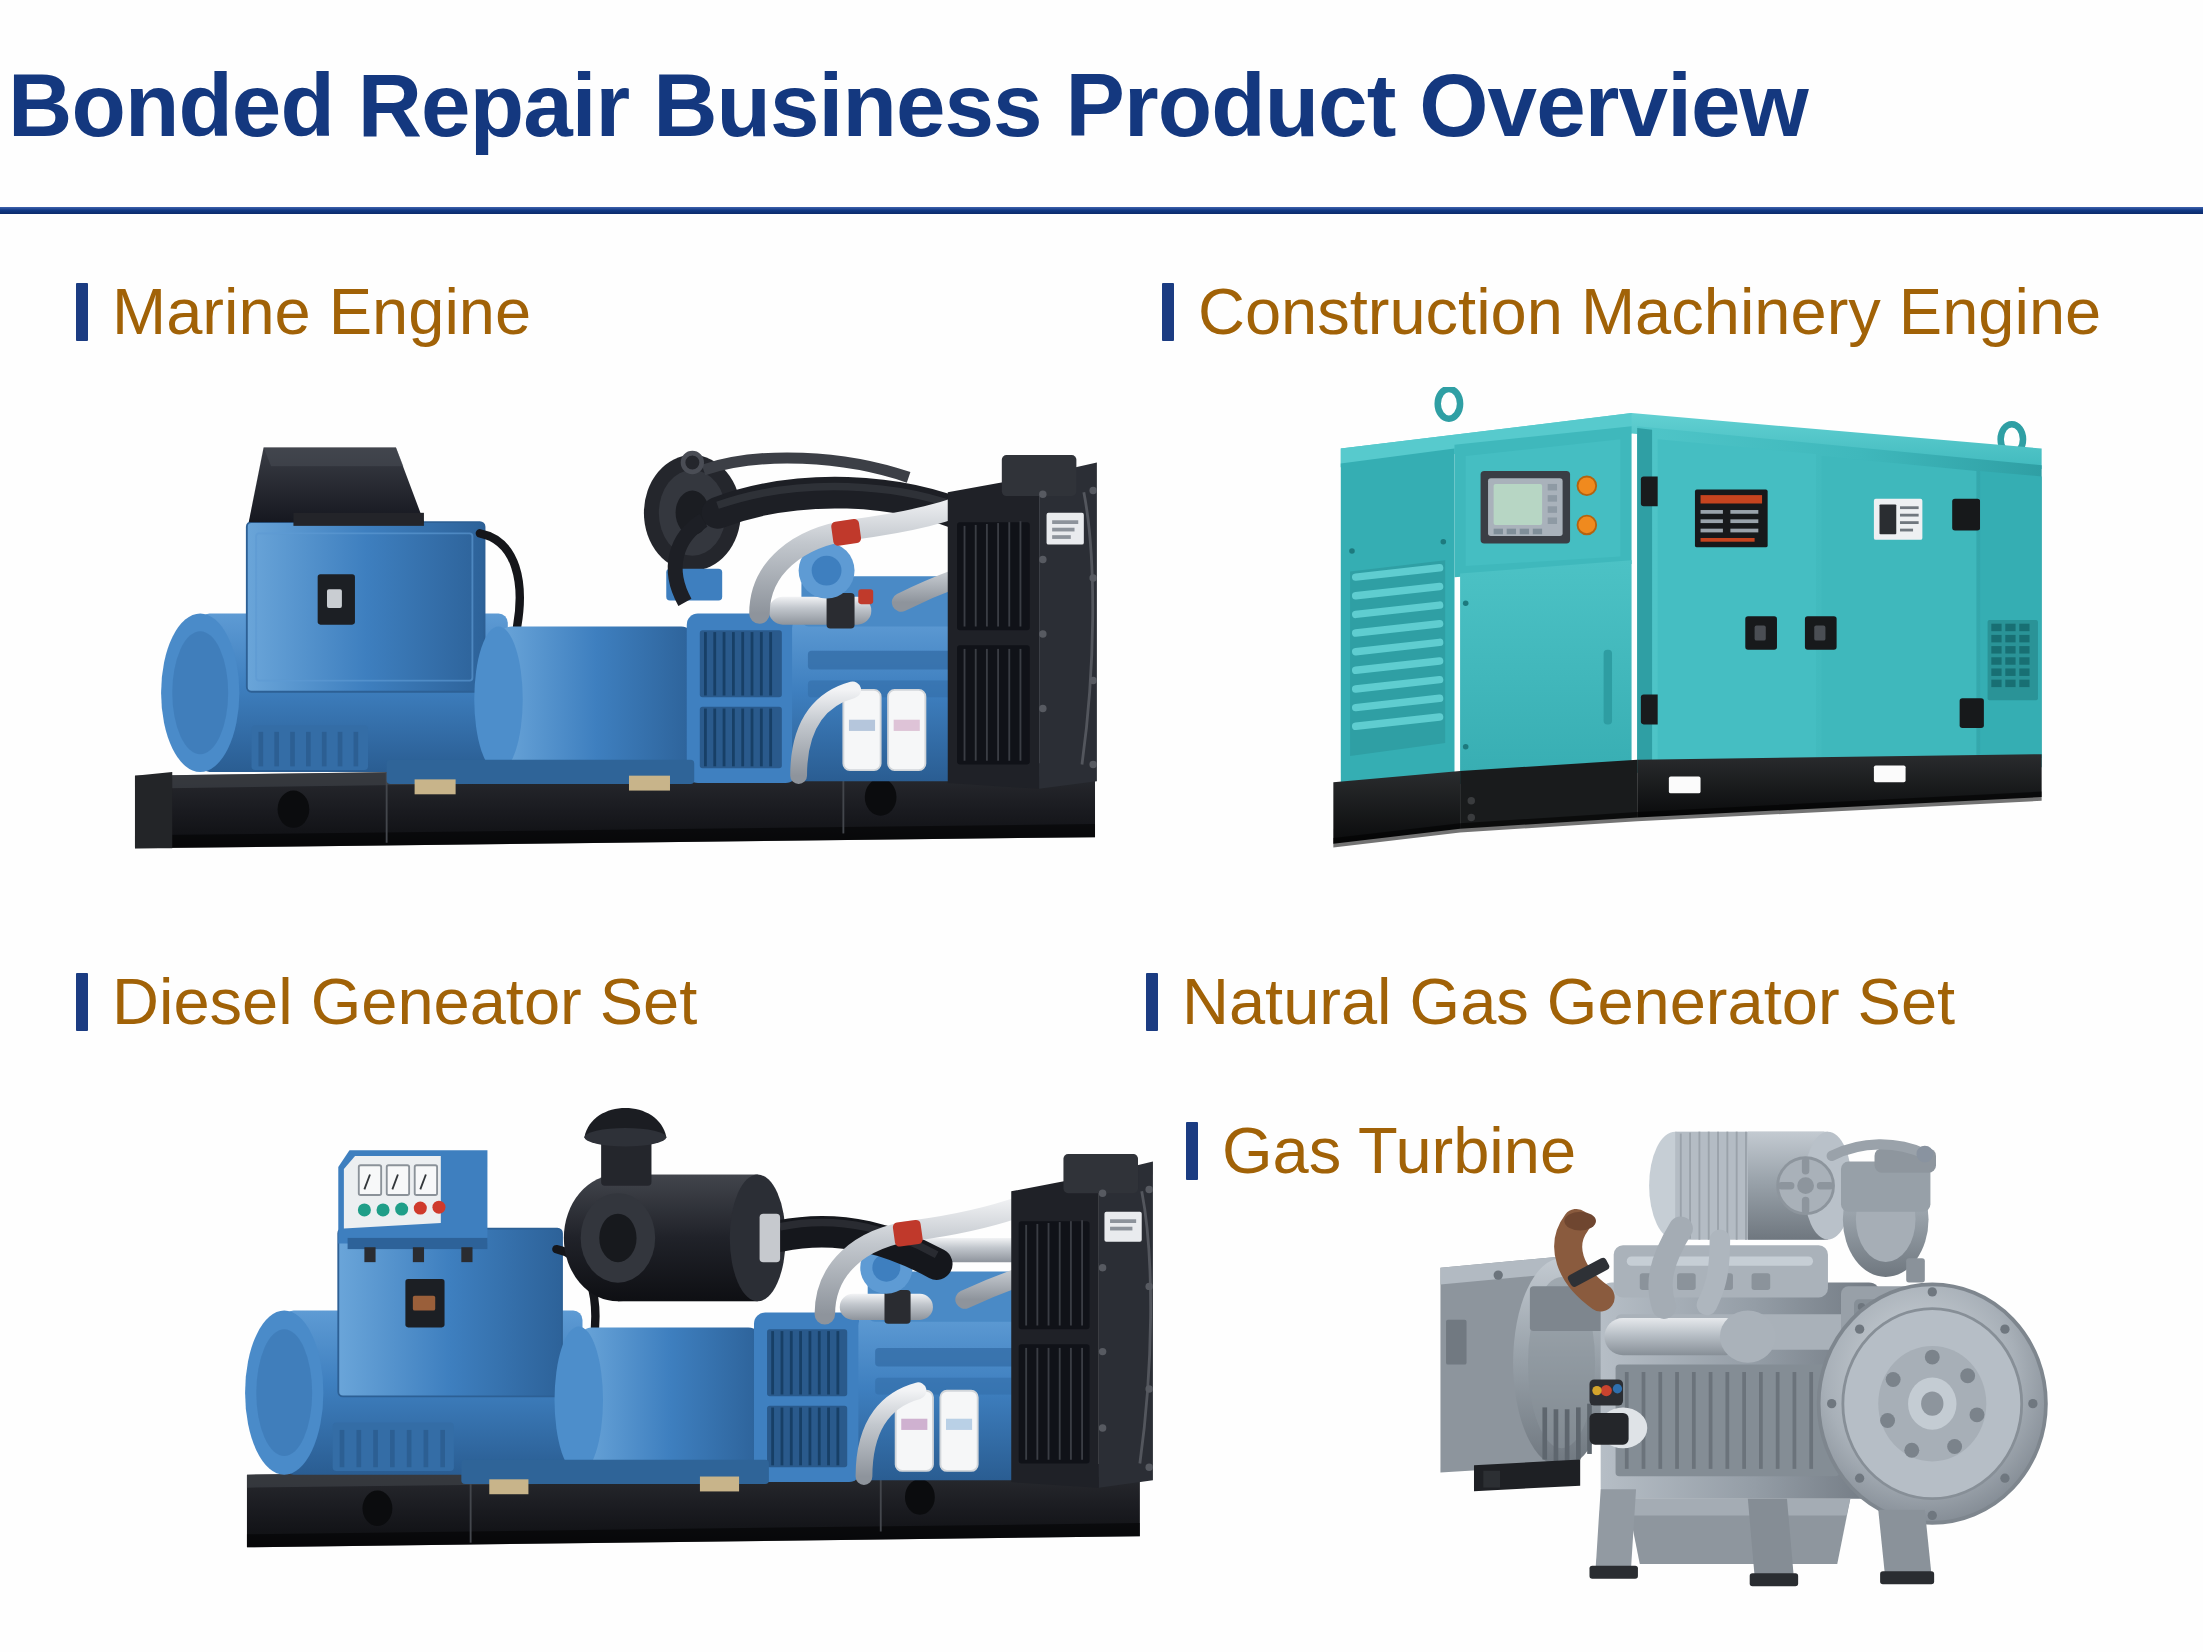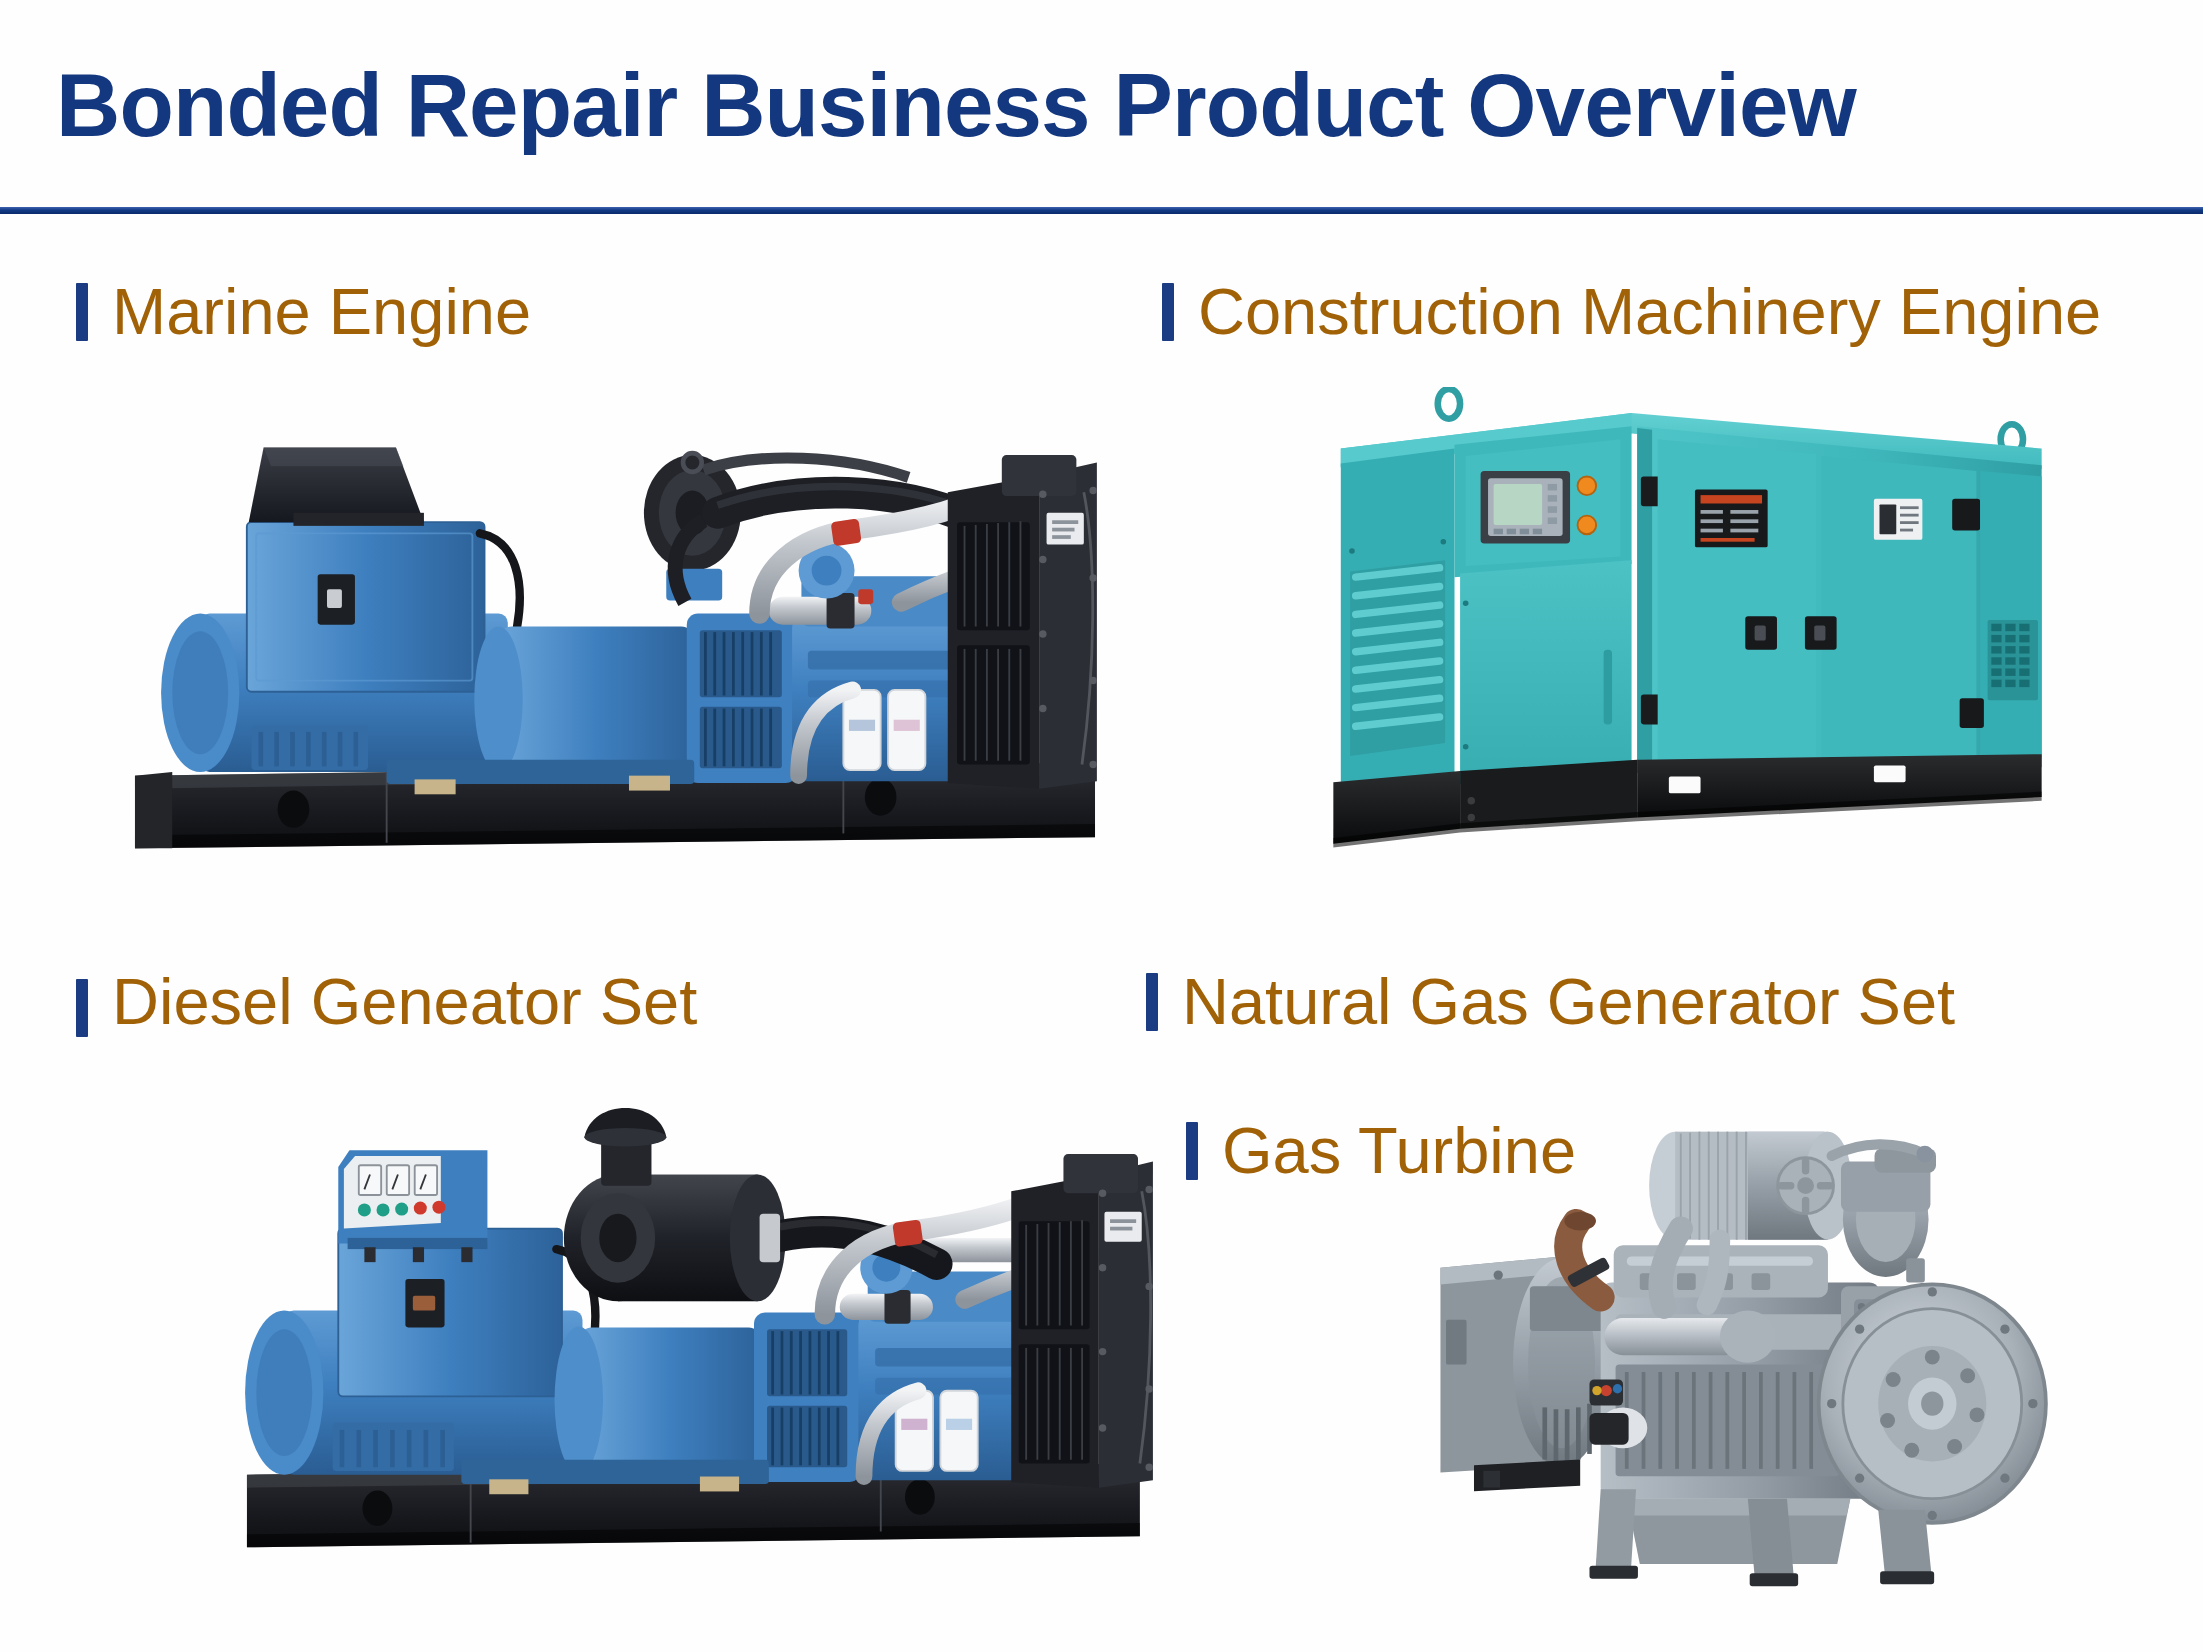--- a/index.html
+++ b/index.html
@@ -24,21 +24,20 @@
     top: 54px;
     width: 1816px;
     text-align: center;
     font-family: "Liberation Sans", sans-serif;
     font-weight: bold;
     font-size: 89px;
     line-height: 103px;
     letter-spacing: -0.9px;
     color: #14387f;
     white-space: nowrap;
-    margin-left: 48px;
   }
   .title-rule {
     position: absolute;
     left: 0;
     top: 207px;
     width: 2204px;
     height: 6.5px;
     background: linear-gradient(to bottom, #3f62ad 0%, #123a86 45%, #0b2a6b 100%);
   }
 
@@ -60,21 +59,21 @@
   .head-text {
     font-family: "Liberation Sans", sans-serif;
     font-weight: normal;
     font-size: 65px;
     line-height: 71px;
     color: #a16207;
   }
 
   #head-marine        { left: 76px;  top: 276px; }
   #head-construction  { left: 1162px; top: 276px; }
-  #head-diesel        { left: 76px;  top: 966px; align-items: flex-end; }
+  #head-diesel        { left: 76px;  top: 966px; }
   #head-natgas        { left: 1146px; top: 966px; }
   #head-turbine       { left: 1186px; top: 1115px; }
 
   
   .figure {
     position: absolute;
   }
   #fig-marine        { left: 107px;  top: 373px;  width: 1016px; height: 494px; }
   #fig-construction  { left: 1324px; top: 387px;  width: 727px;  height: 466px; }
   #fig-diesel        { left: 228px;  top: 1072px; width: 942px; height: 494px; }

